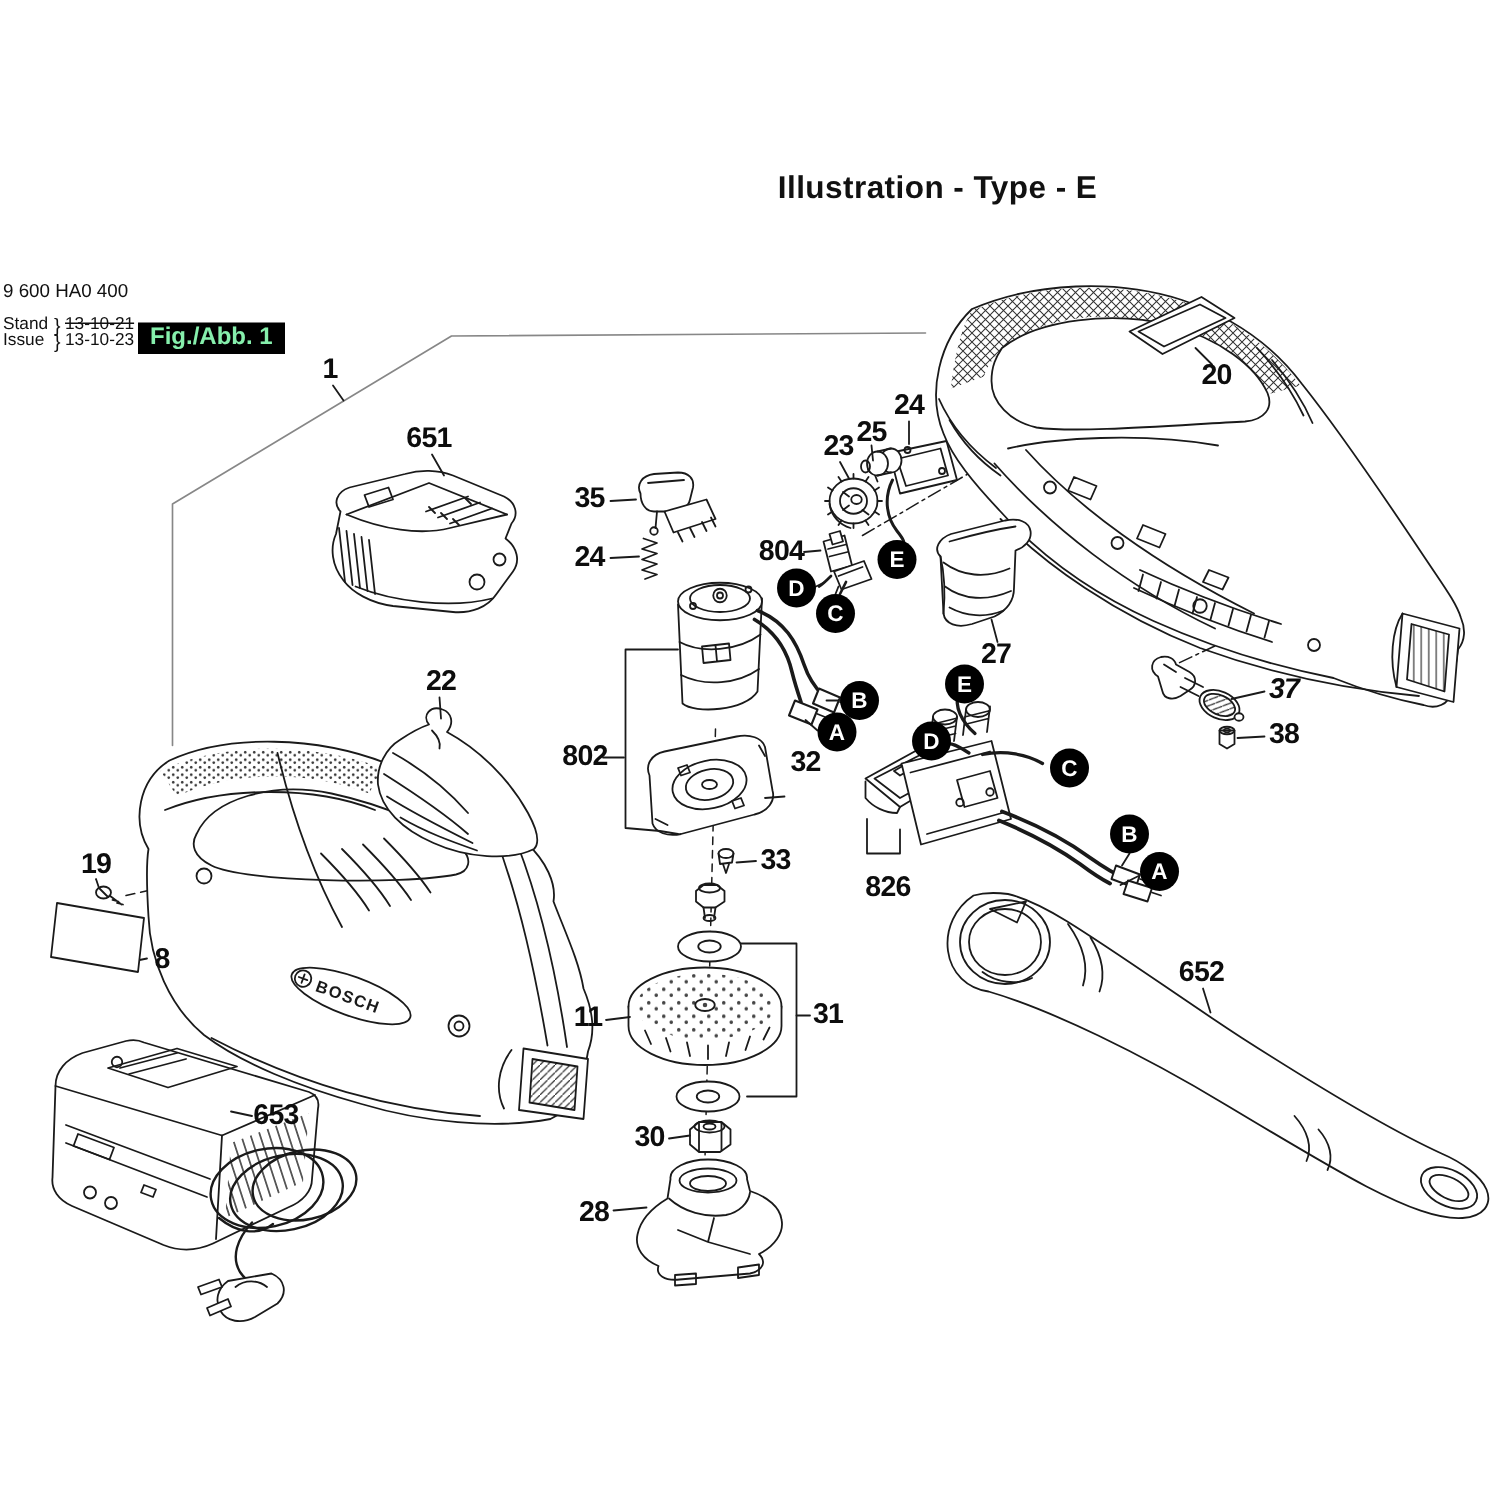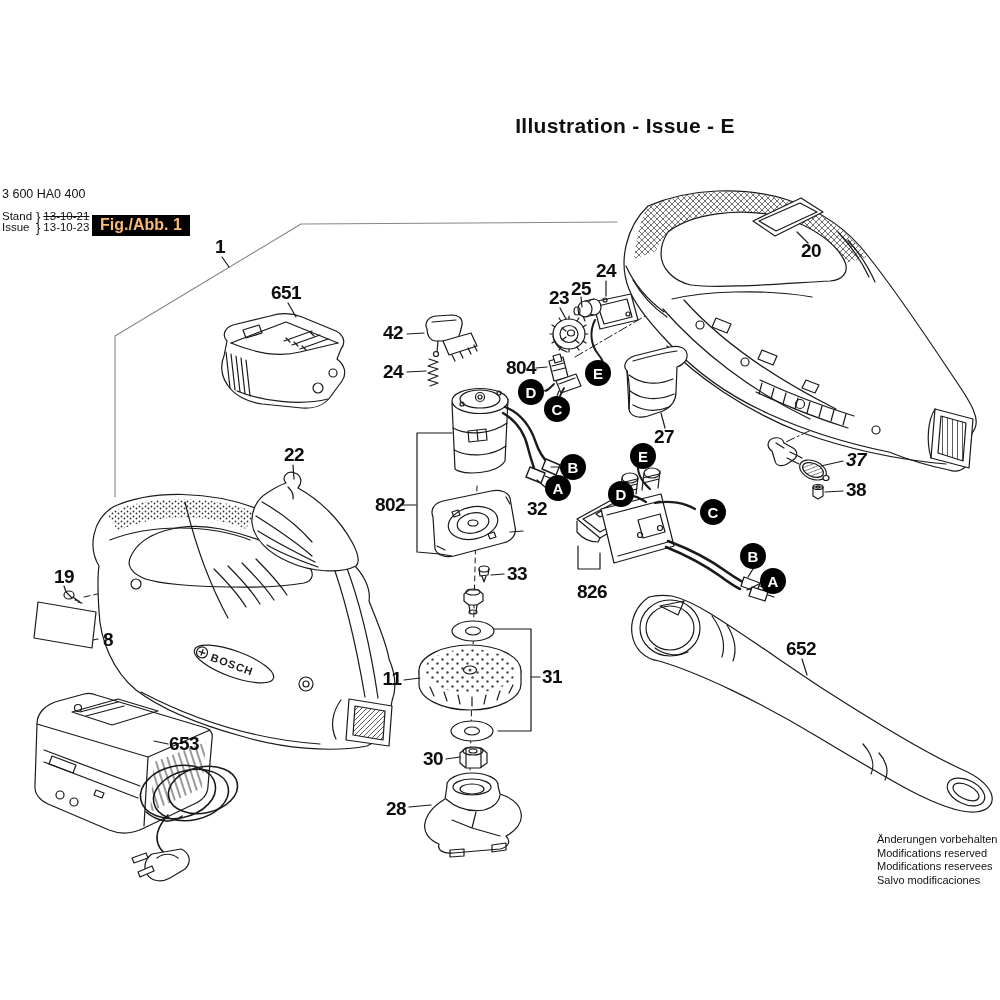--- a/index.html
+++ b/index.html
@@ -7,41 +7,41 @@
         font-family:"Liberation Sans",sans-serif;color:#111;}
   .page-title{position:absolute;left:625px;top:114px;transform:translateX(-50%);
         font-size:21px;font-weight:bold;letter-spacing:0.3px;white-space:nowrap;}
   .doc-info{position:absolute;left:2px;top:188px;font-size:12px;line-height:13px;}
   .product-number{font-size:12.5px;margin-bottom:9px;}
   .rev-table{display:inline-block;vertical-align:top;font-size:11.5px;}
   .rev-row{display:flex;align-items:flex-start;height:11px;}
   .rev-label{width:34px;}
   .brace{font-size:13px;margin:0 3px 0 0;}
   .strike{text-decoration:line-through;}
-  .fig-badge{position:absolute;left:92px;top:215px;background:#000;color:#fdba74;
+  .fig-badge{position:absolute;left:92px;top:215px;background:#000;color:#86efac;
         font-weight:bold;font-size:16px;padding:1px 8px 2px 8px;white-space:nowrap;}
   .drawing{position:absolute;left:0;top:0;}
   .labels-layer{position:absolute;left:0;top:0;width:1000px;height:1000px;pointer-events:none;}
   .part-label{position:absolute;transform:translate(-50%,-50%);
         font-size:19px;font-weight:bold;letter-spacing:-0.5px;color:#0d0d0d;white-space:nowrap;}
   .letter-marker{position:absolute;width:26px;height:26px;border-radius:50%;background:#000;
         color:#fff;font-size:15px;font-weight:bold;display:flex;align-items:center;
         justify-content:center;transform:translate(-50%,-50%);}
   .footer-notes{position:absolute;left:877px;top:833px;font-size:11px;line-height:13.5px;
         white-space:nowrap;}
 </style>
 </head>
 <body>
 
 <div class="page">
 
-  <div class="page-title">Illustration - Issue - E</div>
+  <div class="page-title">Illustration - Type - E</div>
 
   <div class="doc-info">
-    <div class="product-number">3 600 HA0 400</div>
+    <div class="product-number">9 600 HA0 400</div>
     <div class="rev-table">
       <div class="rev-row">
         <span class="rev-label">Stand</span>
         <span class="brace">}</span>
         <span class="strike">13-10-21</span>
       </div>
       <div class="rev-row">
         <span class="rev-label">Issue</span>
         <span class="brace">}</span>
         <span>13-10-23</span>
@@ -427,21 +427,21 @@
         <path d="M66,592 L72,598"></path>
         <path d="M73,597 L81,603 M75,600 l4,1 M78,602 l4,1"></path>
       </g>
       <path fill="#fff" d="M38,602 L96,612 L92,648 L34,638 Z"></path>
     </g>
   </svg>
 
   <div class="labels-layer" id="labels-layer">
       <div class="part-label" style="left: 220px; top: 247px;">1</div>
       <div class="part-label" style="left: 286px; top: 293px;">651</div>
-      <div class="part-label" style="left: 393px; top: 333px;">42</div>
+      <div class="part-label" style="left: 393px; top: 333px;">35</div>
       <div class="part-label" style="left: 393px; top: 372px;">24</div>
       <div class="part-label" style="left: 559px; top: 298px;">23</div>
       <div class="part-label" style="left: 581px; top: 289px;">25</div>
       <div class="part-label" style="left: 606px; top: 271px;">24</div>
       <div class="part-label" style="left: 521px; top: 368px;">804</div>
       <div class="part-label" style="left: 811px; top: 251px; text-align: right;">20</div>
       <div class="part-label" style="left: 664px; top: 437px;">27</div>
       <div class="part-label" style="left: 856px; top: 460px; font-style: italic;">37</div>
       <div class="part-label" style="left: 856px; top: 490px;">38</div>
       <div class="part-label" style="left: 294px; top: 455px;">22</div>
@@ -462,20 +462,14 @@
       <div class="letter-marker" style="left: 557px; top: 409px;">C</div>
       <div class="letter-marker" style="left: 573px; top: 467px;">B</div>
       <div class="letter-marker" style="left: 558px; top: 488px;">A</div>
       <div class="letter-marker" style="left: 643px; top: 456px;">E</div>
       <div class="letter-marker" style="left: 621px; top: 494px;">D</div>
       <div class="letter-marker" style="left: 713px; top: 512px;">C</div>
       <div class="letter-marker" style="left: 753px; top: 556px;">B</div>
       <div class="letter-marker" style="left: 773px; top: 581px;">A</div>
     </div>
 
-  <div class="footer-notes">
-    <div>Änderungen vorbehalten</div>
-    <div>Modifications reserved</div>
-    <div>Modifications reservees</div>
-    <div>Salvo modificaciones</div>
-  </div>
 
 </div>
 
 </body></html>

